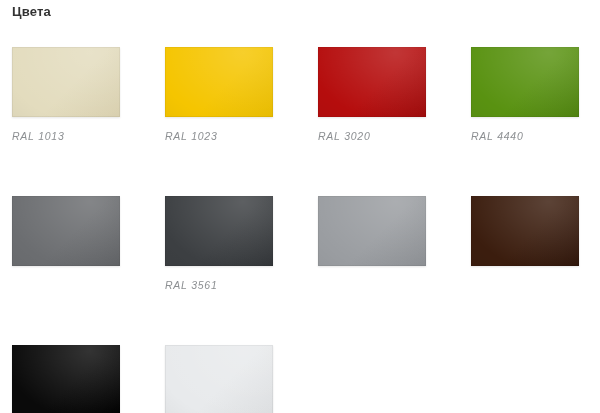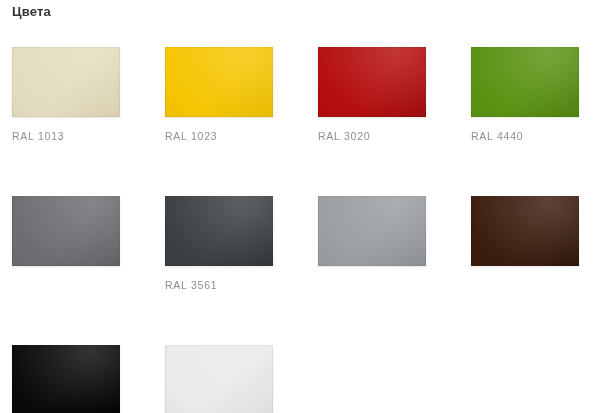--- a/index.html
+++ b/index.html
@@ -43,20 +43,21 @@
     top: 47px;
     width: 576px;
     display: grid;
     grid-template-columns: repeat(4, 108px);
     grid-column-gap: 45px;
     grid-row-gap: 53px;
   }
 
   .swatch-cell {
     width: 86px;
+    font-style: italic;
   }
 
   .swatch-chip {
     position: relative;
     width: 108px;
     height: 70px;
     box-sizing: border-box;
     overflow: hidden;
   }
 

